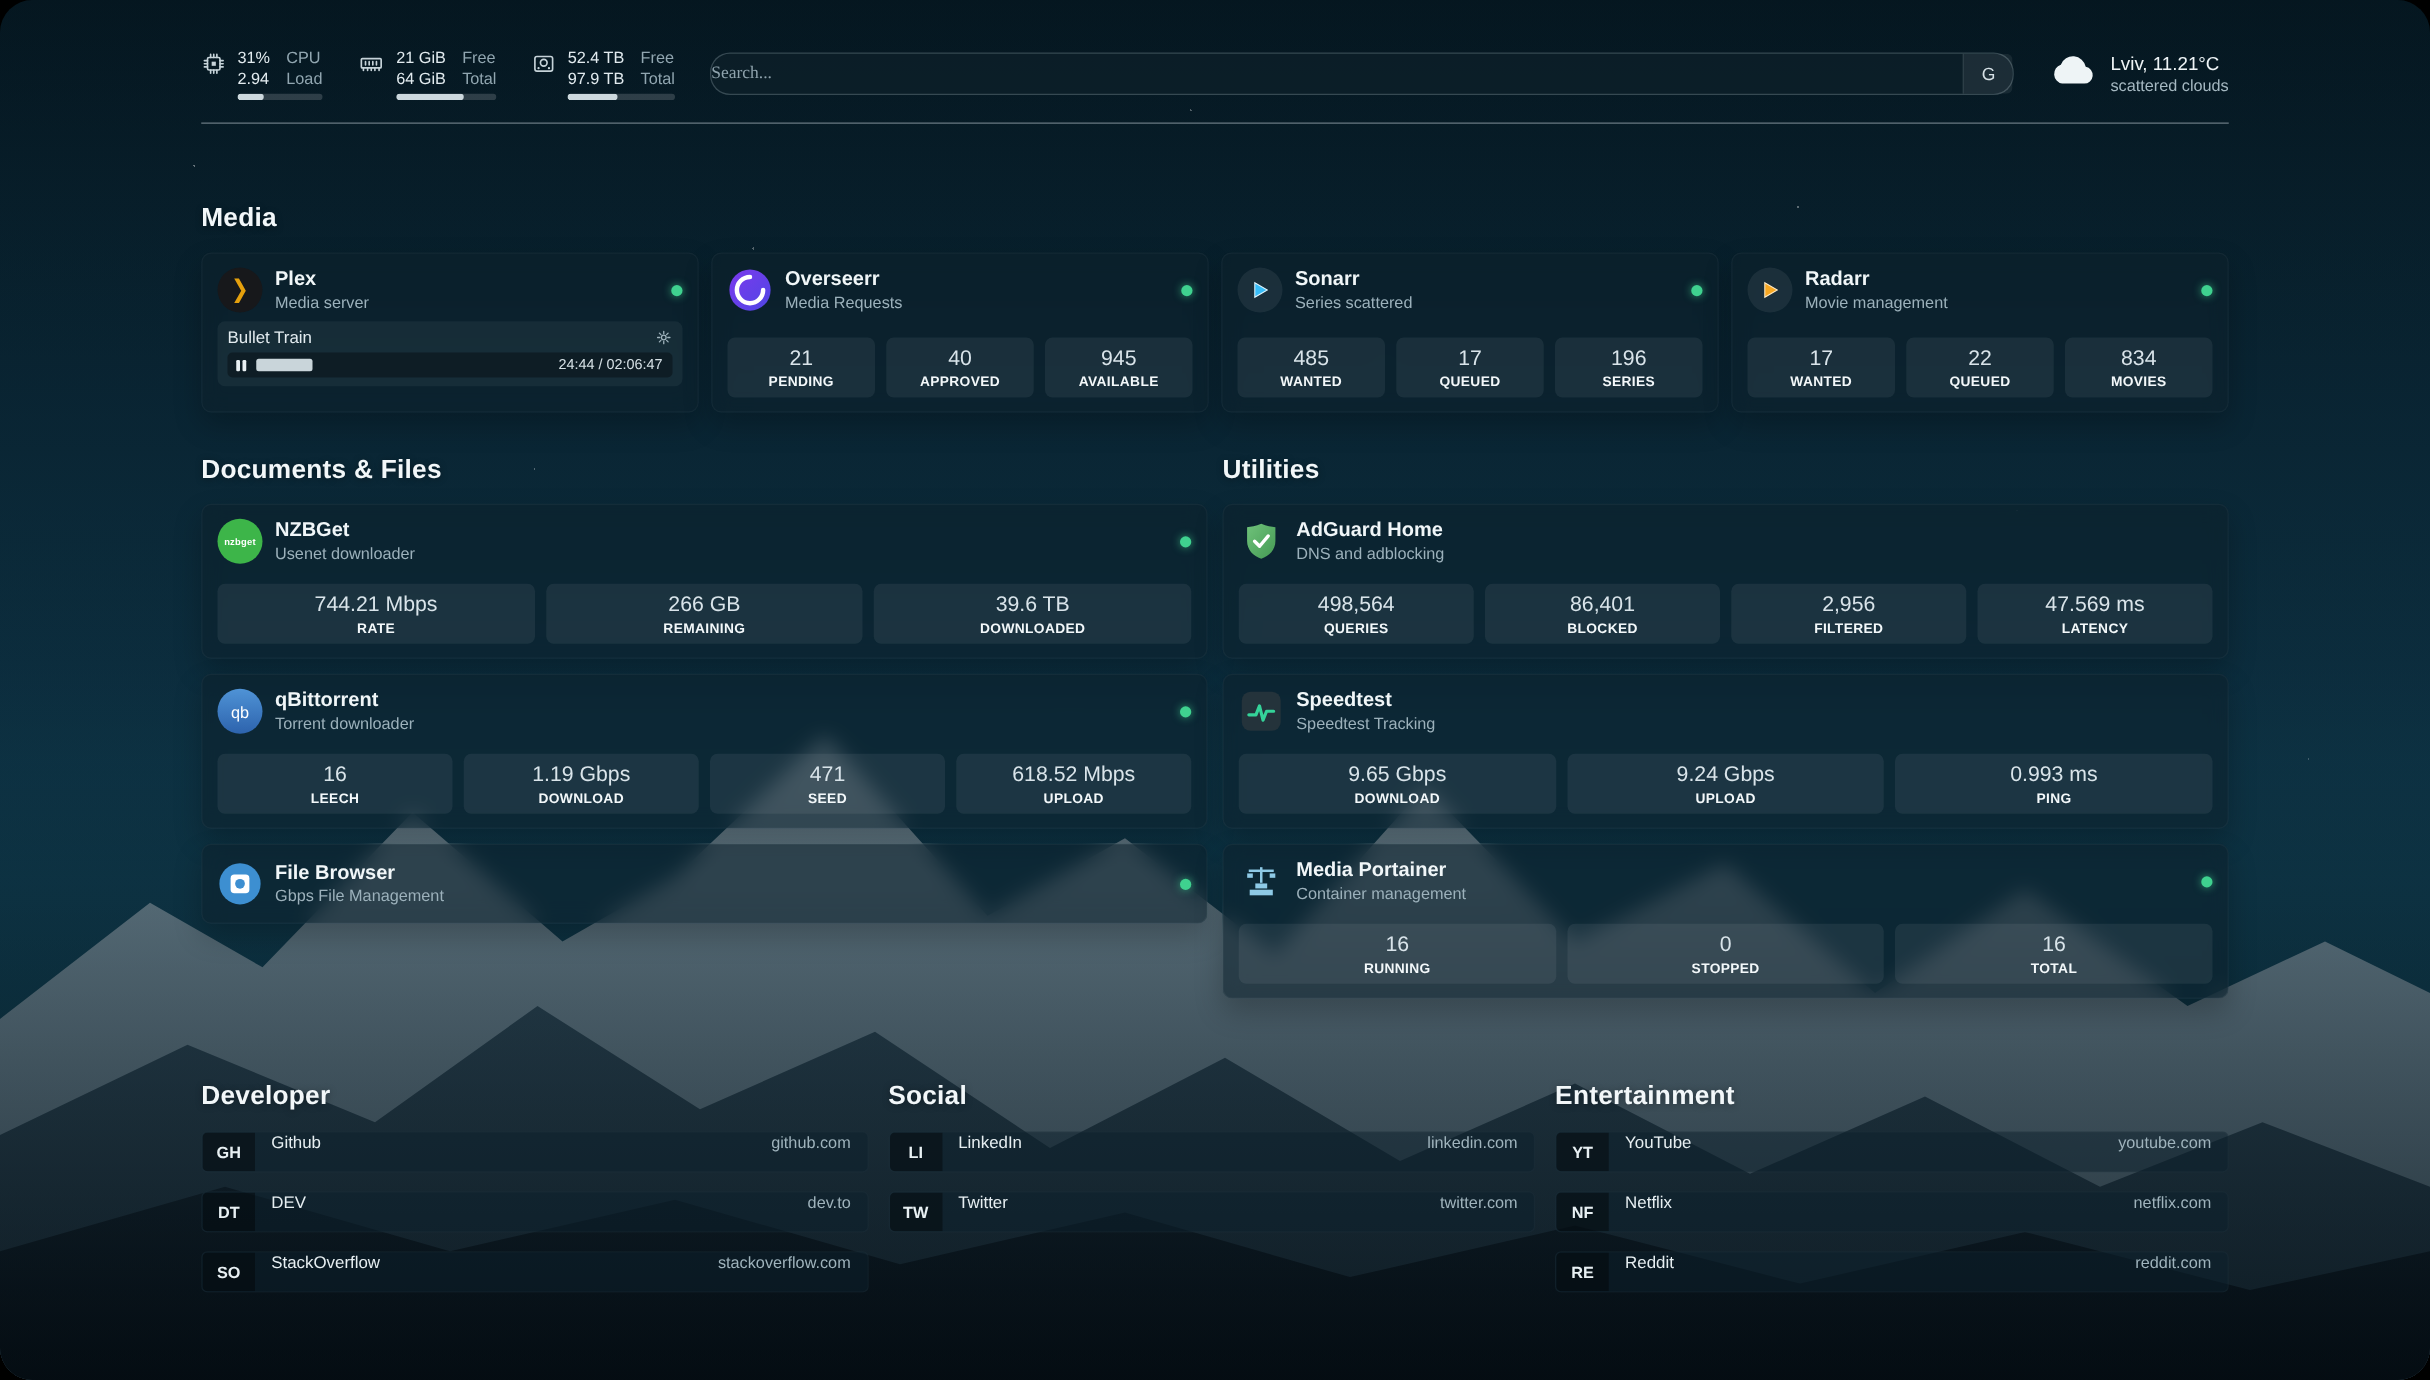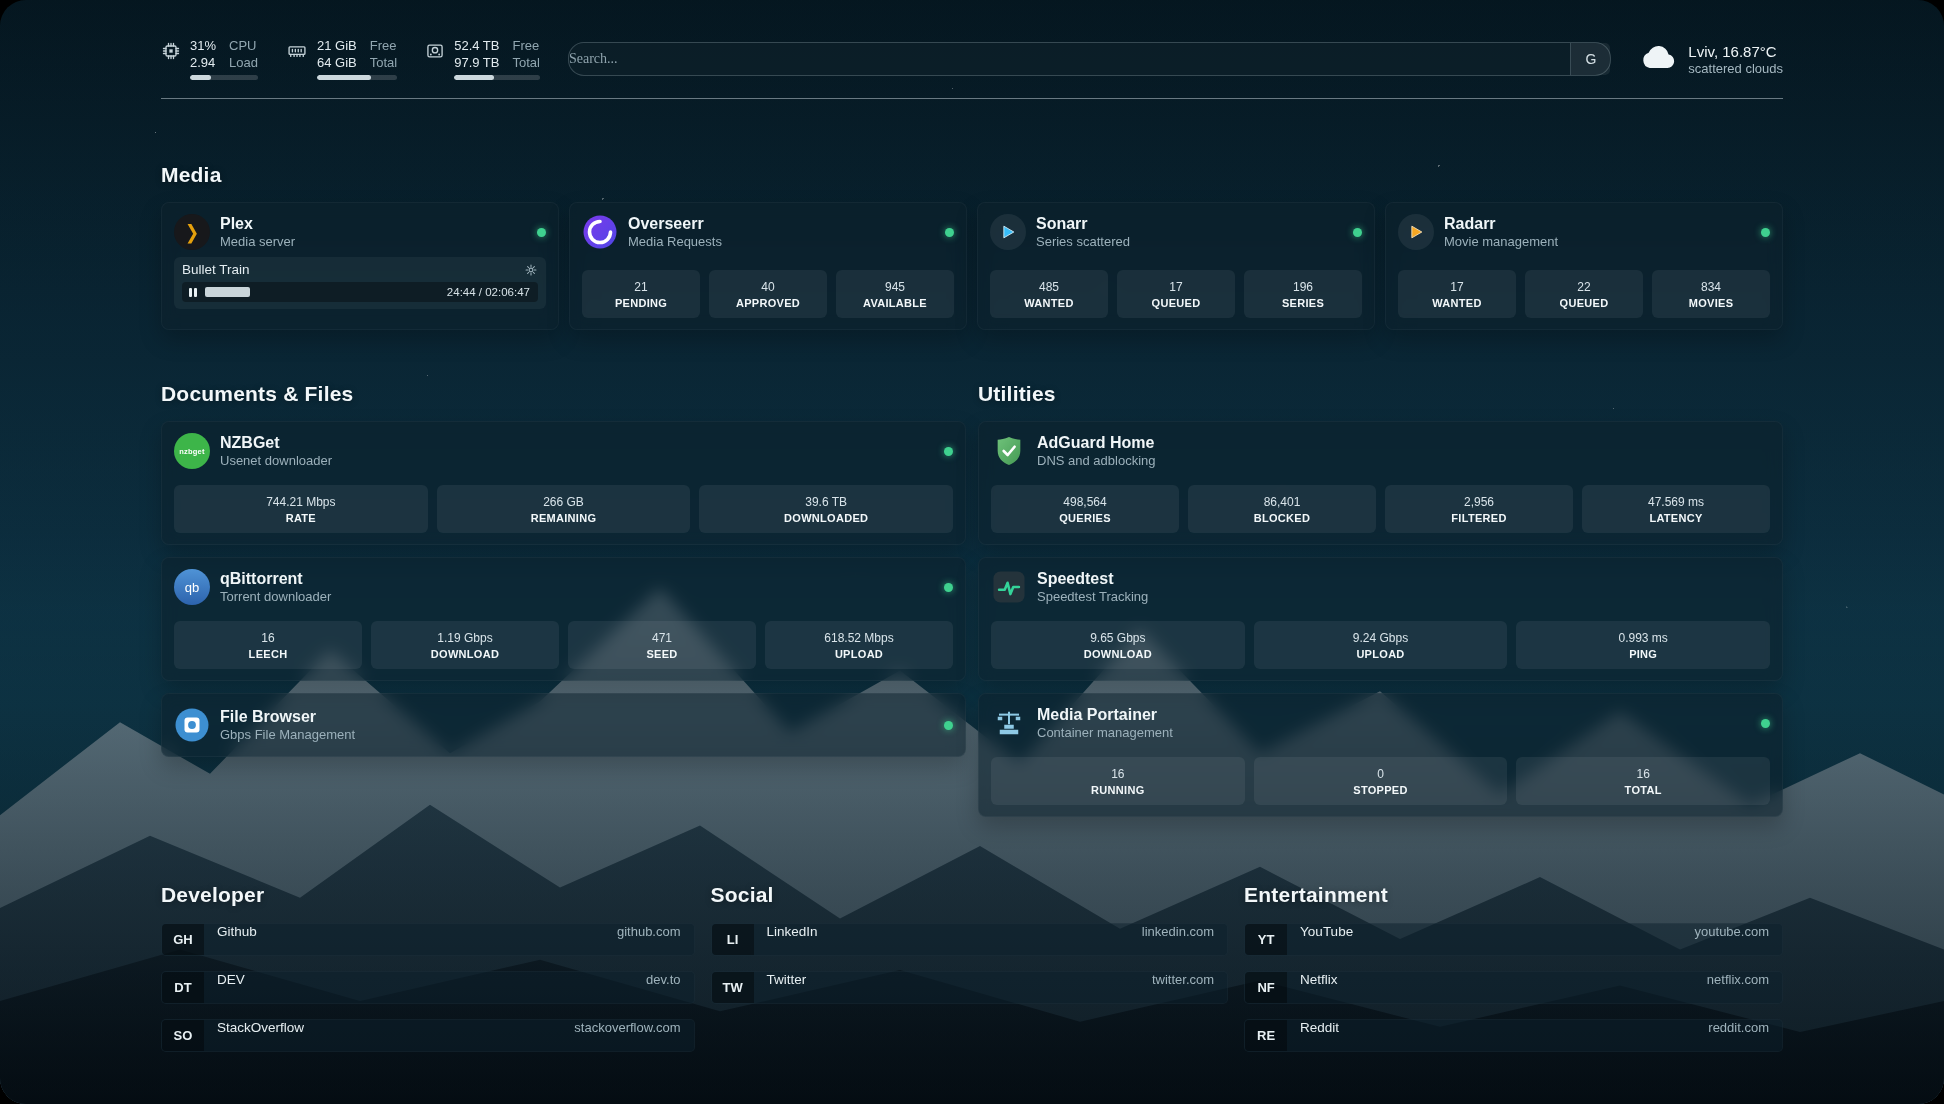--- a/index.html
+++ b/index.html
@@ -54,21 +54,21 @@
     backdrop-filter:blur(8px);display:flex;flex-direction:column;cursor:pointer;border:1px solid rgba(255,255,255,.04)}
   .h128{height:128px}.h124{height:124px}.h64{height:64px;justify-content:center}
   .card-head{display:flex;align-items:center;gap:10px}
   .svc-icon{width:36px;height:36px;border-radius:50%;display:flex;align-items:center;justify-content:center;flex:none;overflow:hidden}
   .svc-title{font-size:16px;font-weight:700;color:#f0f6f8;line-height:1.15}
   .svc-sub{font-size:13px;color:#9cb1bb;margin-top:1px}
   .dot{width:9px;height:9px;border-radius:50%;background:#3fd18f;margin-left:auto;box-shadow:0 0 7px rgba(63,209,143,.7);flex:none}
   .stats{display:flex;gap:9px;margin-top:auto}
   .stat{flex:1;background:rgba(255,255,255,.065);border-radius:6px;height:48px;display:flex;flex-direction:column;
     align-items:center;justify-content:center;gap:3px;padding:0 4px}
-  .stat-value{font-size:12px;color:#d9e4ea;white-space:nowrap}
+  .stat-value{font-size:17px;color:#d9e4ea;white-space:nowrap}
   .stat-label{font-size:11px;font-weight:700;color:#f3f8fa;letter-spacing:.3px;white-space:nowrap}
 
   
   .icon-plex{background:#17181b}
   .plex-glyph{color:#e5a00d;font-size:17px;font-weight:800;transform:scaleY(1.15)}
   .plex-box{margin-top:7px;background:rgba(255,255,255,.05);border-radius:6px;padding:5px 8px 7px;display:flex;flex-direction:column;gap:5px}
   .plex-title-row{display:flex;align-items:center;font-size:13.5px;color:#e3ecf0}
   .gear{margin-left:auto;display:flex;cursor:pointer}
   .plex-track{display:flex;align-items:center;background:rgba(0,0,0,.34);border-radius:4px;height:20px;padding:0 8px 0 7px;gap:8px}
   .pause-icon{display:flex;gap:2.5px;cursor:pointer}
@@ -77,21 +77,21 @@
   .ptrack .fill{height:10px;background:#c9d5da;border-radius:2px}
   .ptime{font-size:11.5px;color:#d6e1e6;white-space:nowrap}
 
   
   .icon-nzbget{background:#3db549;font-size:7.5px;font-weight:700;color:#fff;letter-spacing:.2px}
   .icon-qb{background:linear-gradient(180deg,#4f93d6,#2d63ad);font-size:13px;font-weight:400;color:#fff}
   .icon-sonarr,.icon-radarr{background:rgba(255,255,255,.07)}
   .icon-speedtest,.icon-portainer{border-radius:8px}
 
   
-  .twocol{margin-top:52px;display:grid;grid-template-columns:1fr 1fr;gap:0 12px}
+  .twocol{margin-top:34px;display:grid;grid-template-columns:1fr 1fr;gap:0 12px}
   .col h2{margin-bottom:15px}
   .col .card{margin-bottom:12px}
 
   
   #bookmarks{margin-top:54px;display:grid;grid-template-columns:1fr .97fr 1.01fr;gap:16px}
   .bm-col h2{margin-bottom:16px}
   .bm-row{display:flex;align-items:flex-start;height:33px;background:rgba(12,32,43,.5);border-radius:5px;overflow:hidden;
     cursor:pointer;margin-bottom:15px;border:1px solid rgba(255,255,255,.03)}
   .bm-abbr{width:42px;height:100%;background:rgba(0,0,0,.38);display:flex;align-items:center;justify-content:center;
     font-size:13px;font-weight:700;color:#e8f0f3;flex:none}
@@ -200,21 +200,21 @@
         <button class="provider">G</button>
       </div>
 
       <div class="weather">
         <span>
           <svg width="38" height="27" viewBox="0 0 36 26">
               <path d="M10 23h17a6.5 6.5 0 0 0 1.2-12.9A10 10 0 0 0 9 8.5 7.5 7.5 0 0 0 10 23z" fill="#eef4f6"></path>
             </svg>
         </span>
         <div>
-          <div class="wx-loc">Lviv, 16.87°C</div>
+          <div class="wx-loc">Lviv, 11.21°C</div>
           <div class="wx-cond">scattered clouds</div>
         </div>
       </div>
     </div>
     <div class="divider"></div>
 
     <section id="media-sec">
       <h2 class="sec">Media</h2>
       <div class="cards4">
 

